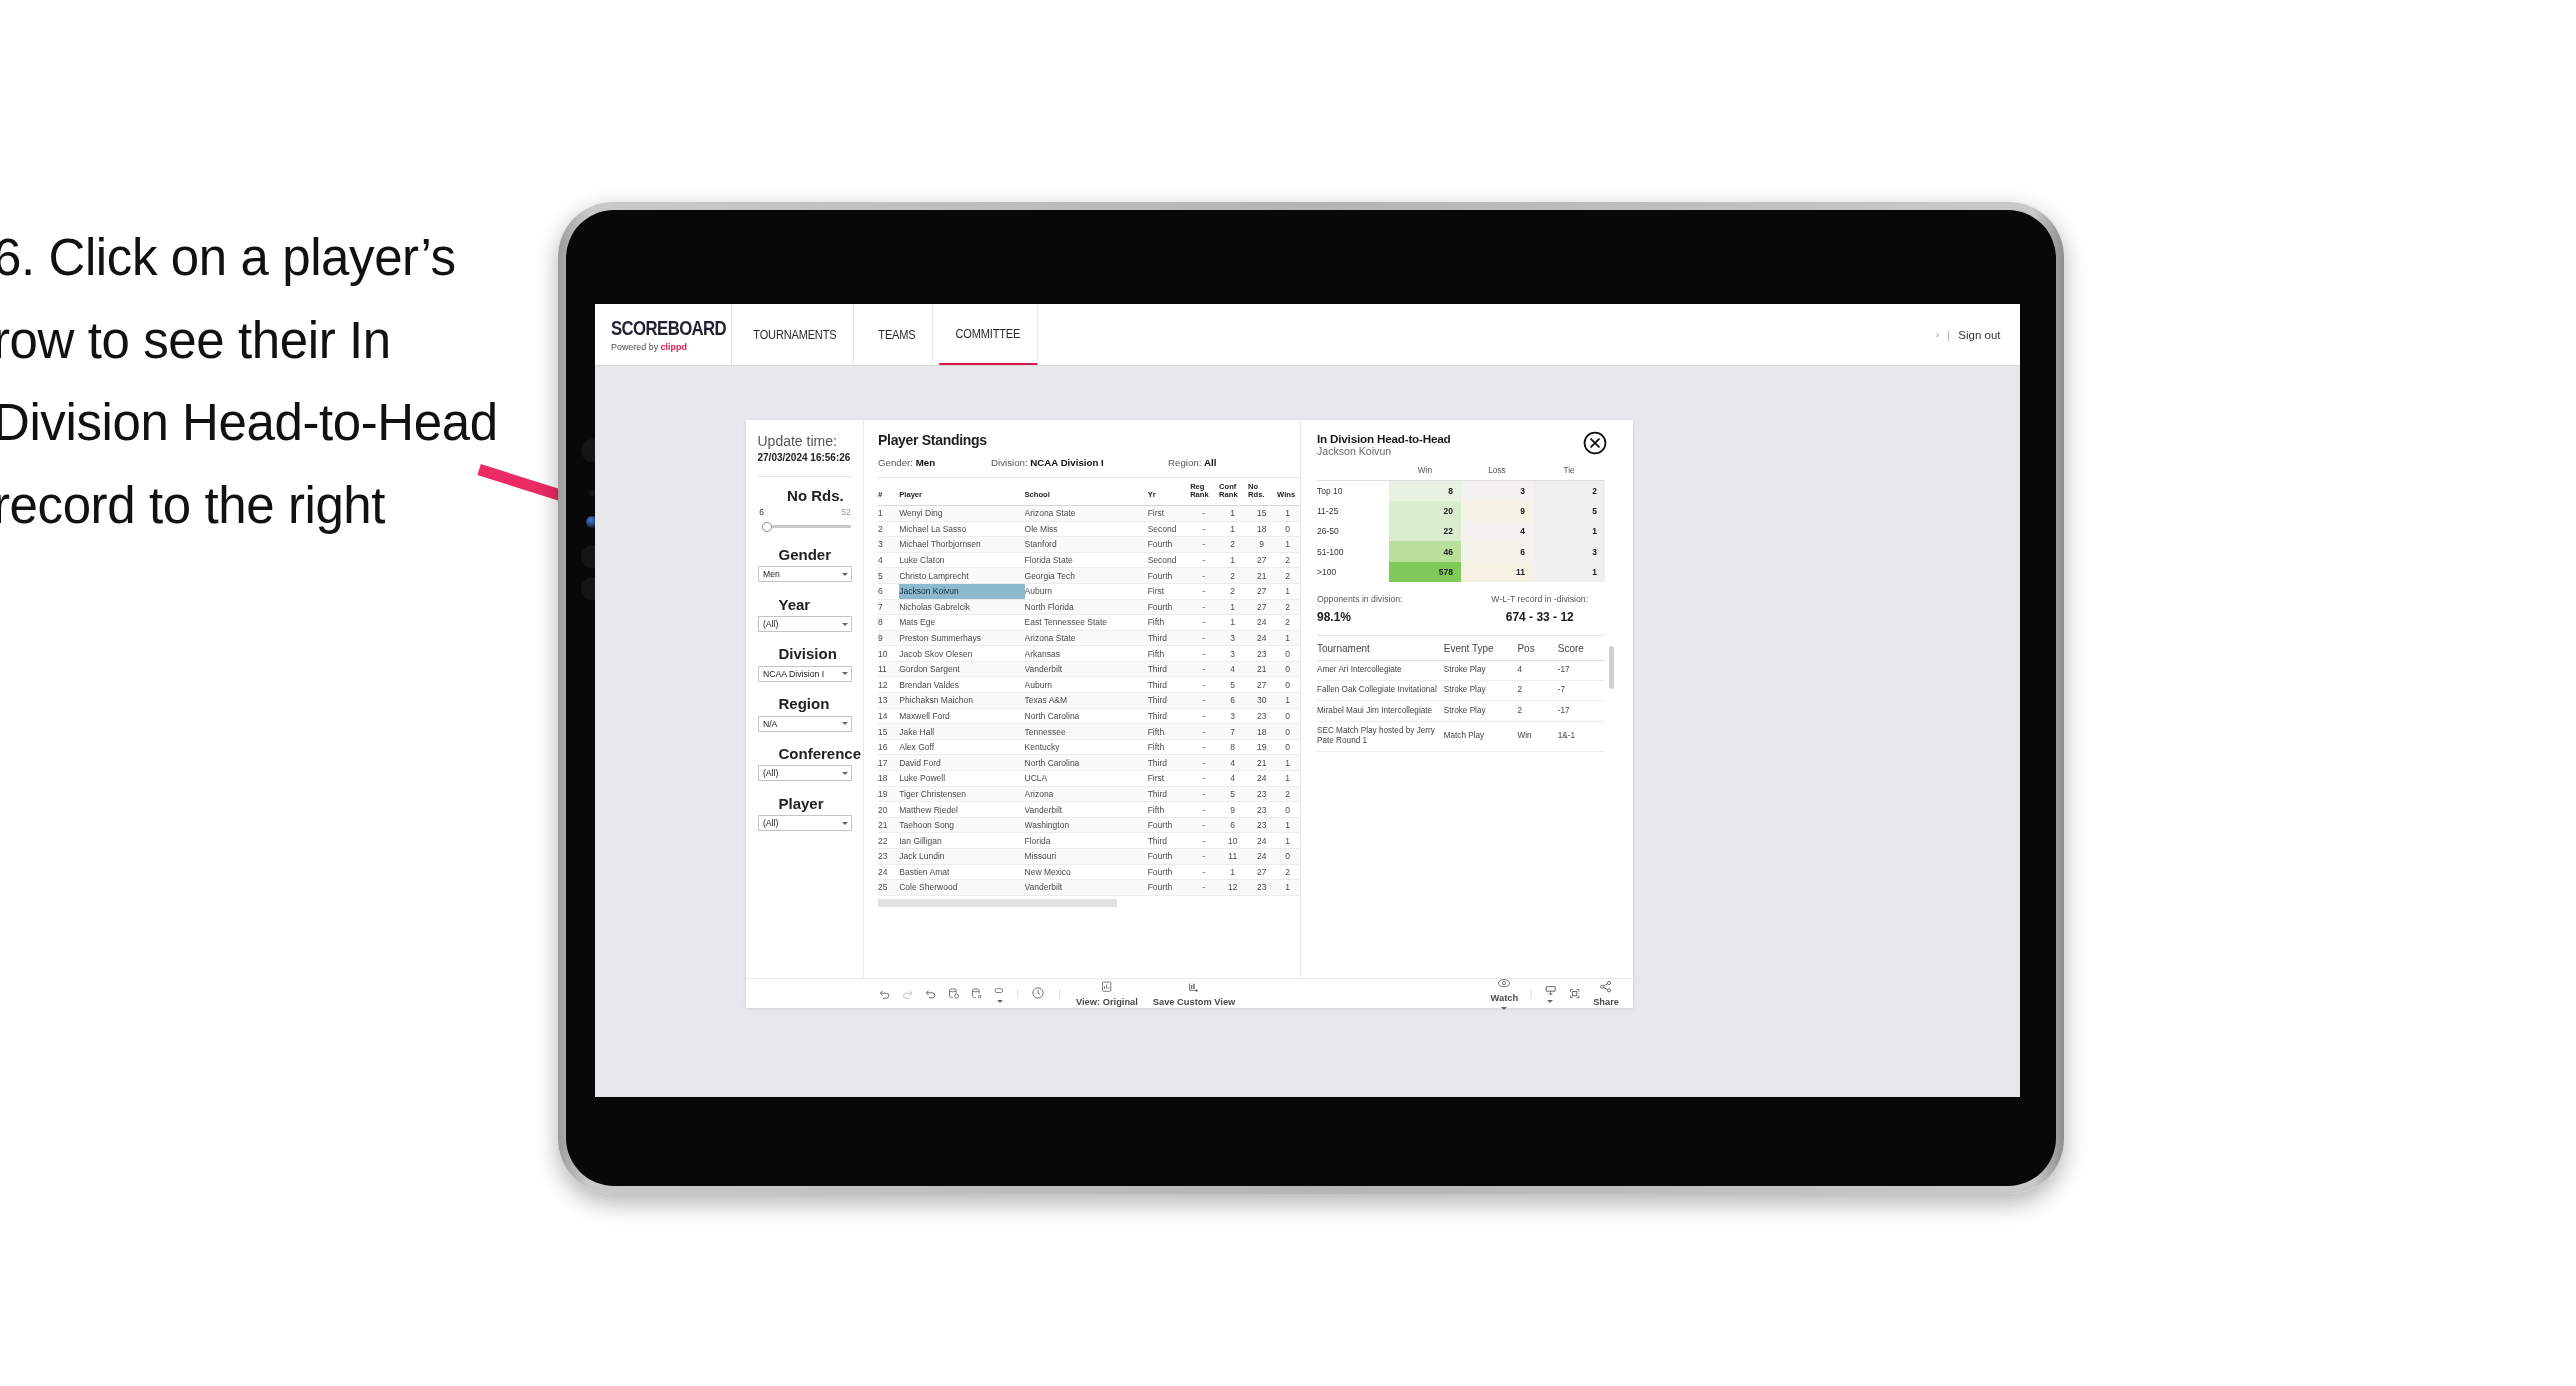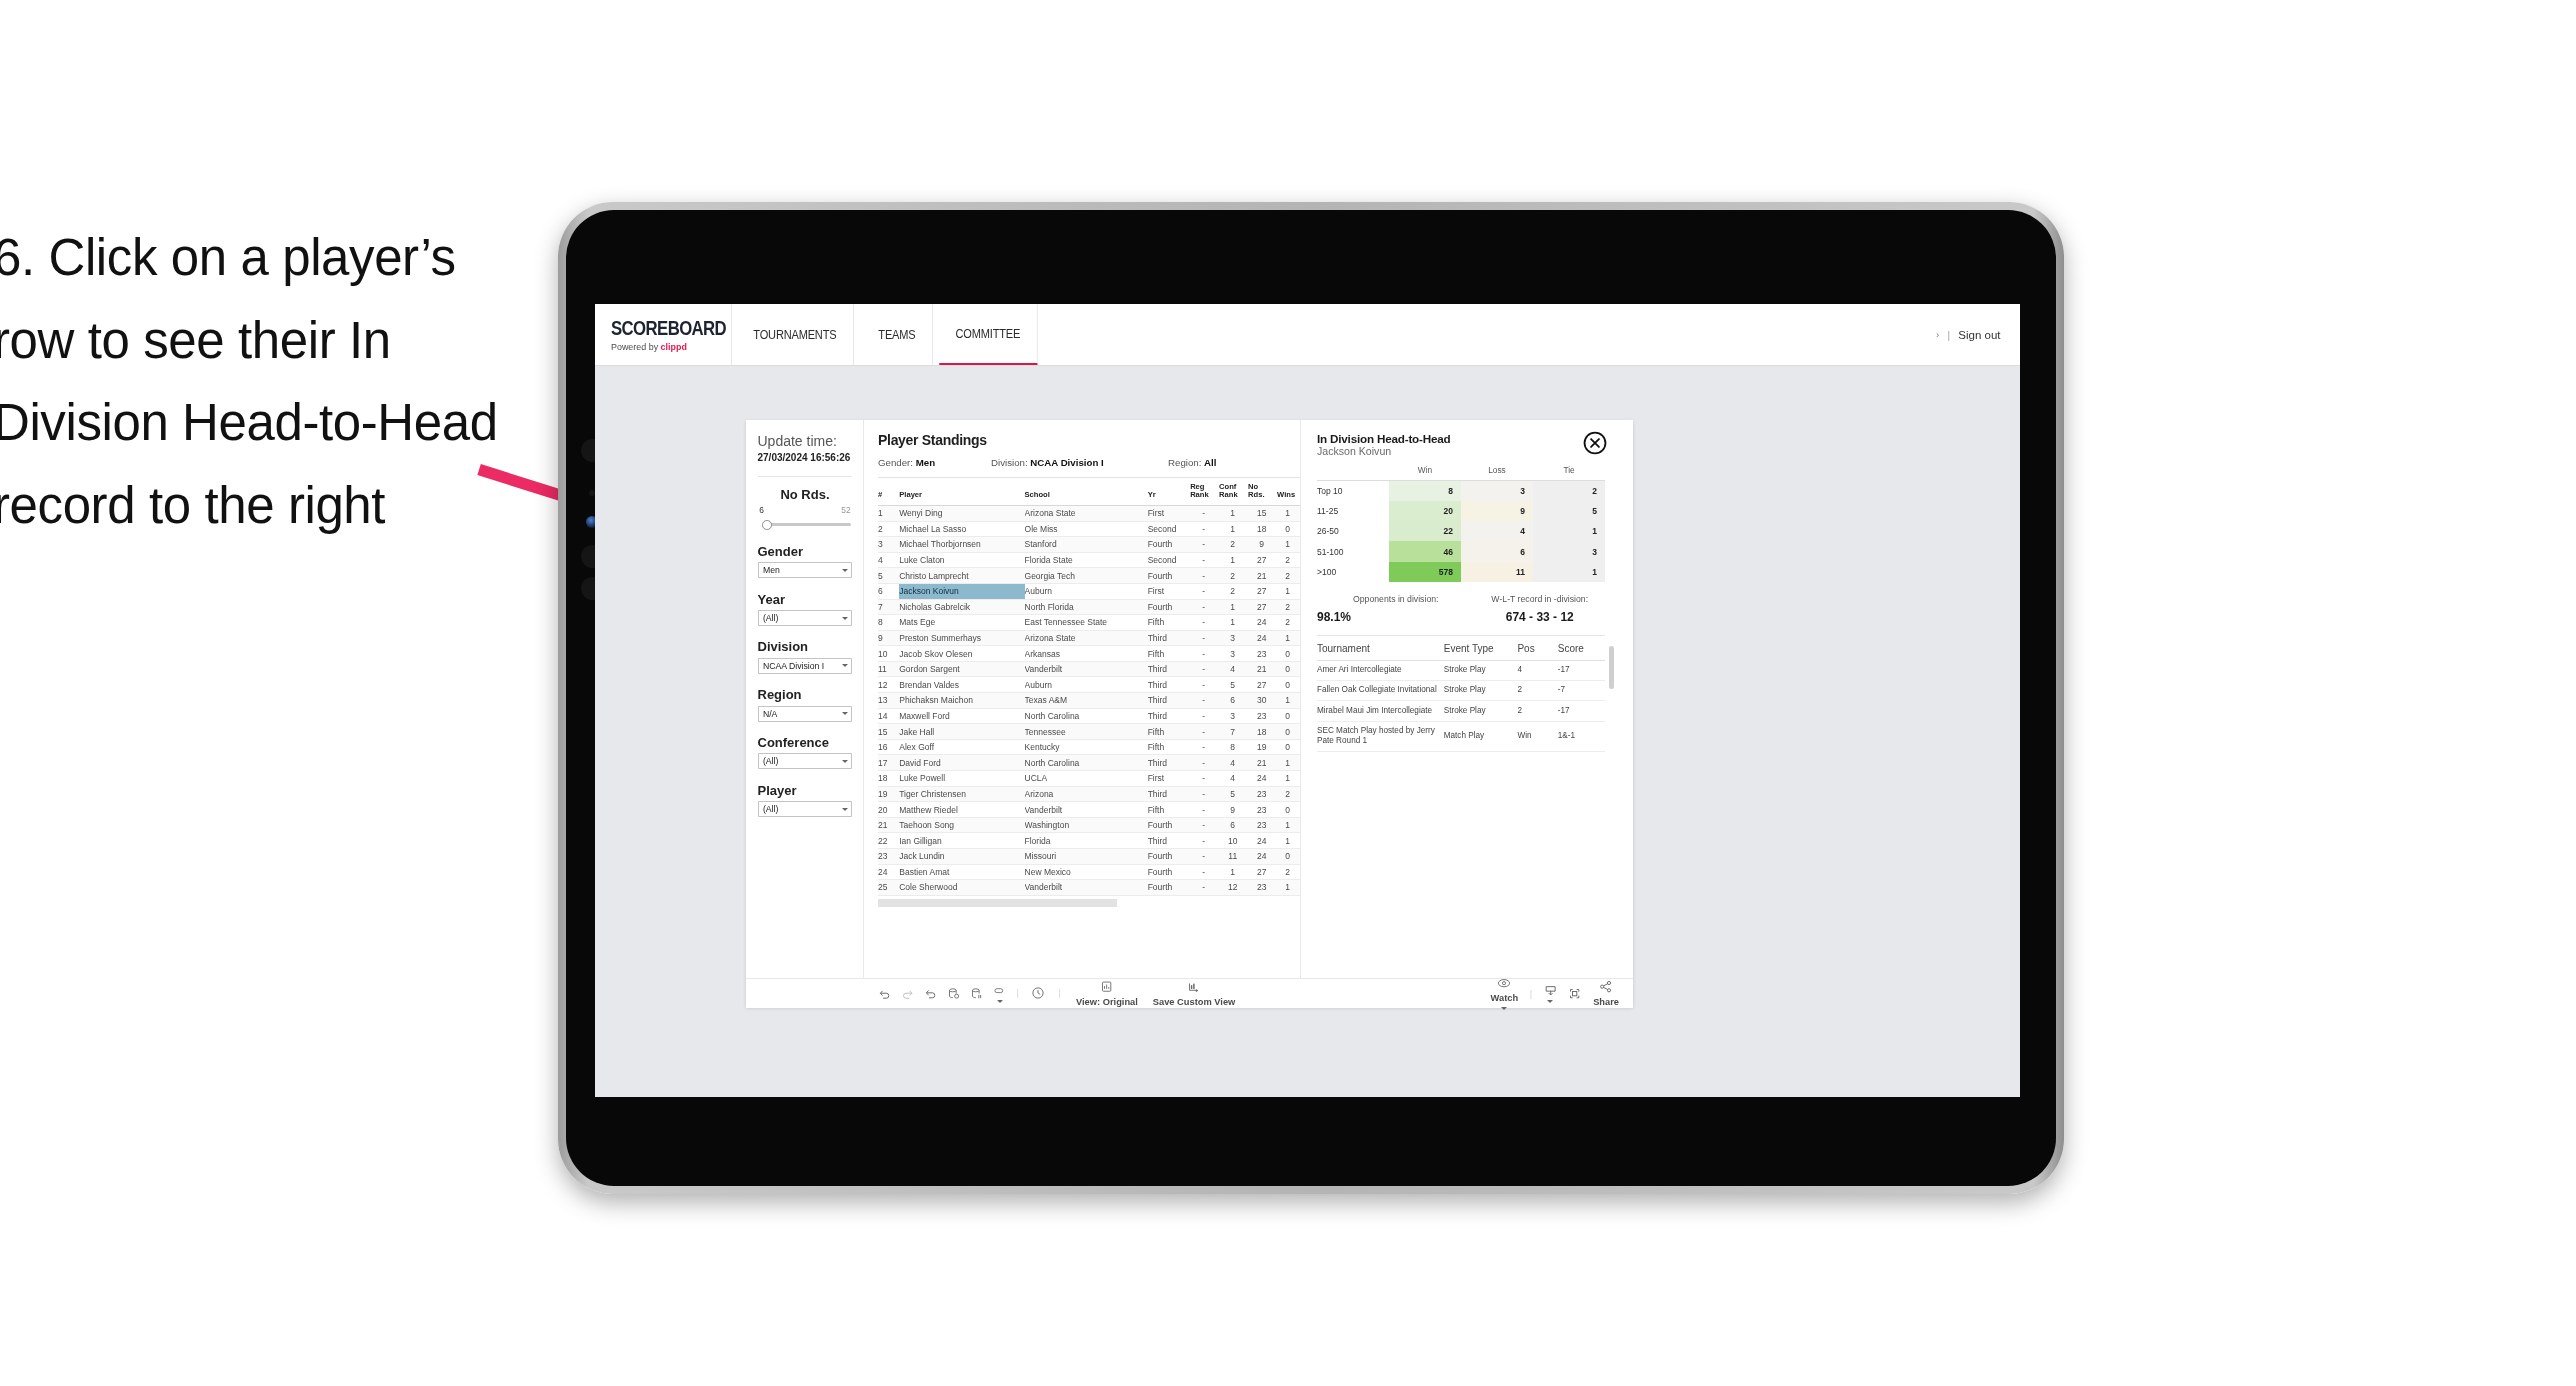--- a/index.html
+++ b/index.html
@@ -94,21 +94,21 @@
     background:#ffffff; box-shadow: 0 0.9px 3.5px rgba(0,0,0,0.14);
     display:flex; flex-direction:column;
   }
   #viz-body { flex:1; display:flex; min-height:0; }
 
   
   #filters { width: 118px; border-right:0.9px solid #e9e9e9; padding: 12.4px 10.6px 0 11.5px; }
   #upd-label { font-size: 14px; color:#555; line-height:1.35; }
   #upd-value { font-size: 10px; color:#222; font-weight:600; line-height:1.35; white-space:nowrap;}
   .rail-rule { height:0.9px; background:#e6e6e6; margin: 11.5px 0 9.7px 0; }
-  .f-title { font-size:13px; font-weight:700; color:#222; margin-bottom:3.5px; }
+  .f-title { font-size:15px; font-weight:700; color:#222; margin-bottom:3.5px;margin-left:21px; }
   .f-title.center { text-align:center; }
   .slider-nums { display:flex; justify-content:space-between; font-size:8.4px; color:#333; padding: 0 1.8px; }
   .slider-nums .max { color:#999; }
   .slider-track { position:relative; height:12.4px; margin-top:2.7px; }
   .slider-track .bar { position:absolute; top:5.3px; left:7px; right:1.8px; height:2.7px; background:#c8c8c8; border-radius:1.8px; }
   .slider-track .knob { position:absolute; top:1.8px; left:4.4px; width:9.7px; height:9.7px; border:1.4px solid #8a8a8a;
                         background:#fff; border-radius:50%; }
   .f-block { margin-top: 13.3px; }
   .f-select {
     height:16px; border:0.9px solid #c4c4c4; background:#fff; border-radius:0.9px;
@@ -156,21 +156,21 @@
   table.heat { width: 100%; border-collapse:collapse; margin-top: 8px; font-size:8.5px; table-layout:fixed;}
   table.heat th { font-size:8.3px; color:#555; font-weight:400; text-align:center; padding-bottom:4.4px;
                   border-bottom:0.9px solid #dddddd; }
   table.heat th.corner { border-bottom:0.9px solid #dddddd; }
   table.heat td { height: 20.4px; font-size:8.5px; color:#222; font-weight:700; text-align:right;
                   padding-right: 8px; }
   table.heat td.lbl { font-weight:400; color:#333; text-align:left; padding-right:15px; width:55px;}
 
   #stats-row { display:flex; margin-top:11.5px; }
   .stat { }
-  .stat .lab { font-size:8.7px; color:#555;text-align:center; }
+  .stat .lab { font-size:8.7px; color:#555; }
   .stat .val { font-size:12px; font-weight:700; color:#1b1b1b; margin-top:6.2px; }
   #stats-rule { height:0.9px; background:#e4e4e4; margin-top:10.6px; }
 
   table.tour { width:100%; border-collapse:collapse; table-layout:fixed; margin-top:1.8px;}
   table.tour th { font-size:10px; color:#444; font-weight:400; text-align:left; padding:5.3px 1.8px 6.2px 0;
                   border-bottom:0.9px solid #e0e0e0; }
   table.tour td { font-size:8.2px; color:#444; padding:4.4px 1.8px 4.4px 0; border-bottom:0.9px solid #ededed;
                   vertical-align:middle; line-height:1.28;}
   .t-name { width: 110px; }
   .t-type { width: 64px; }

